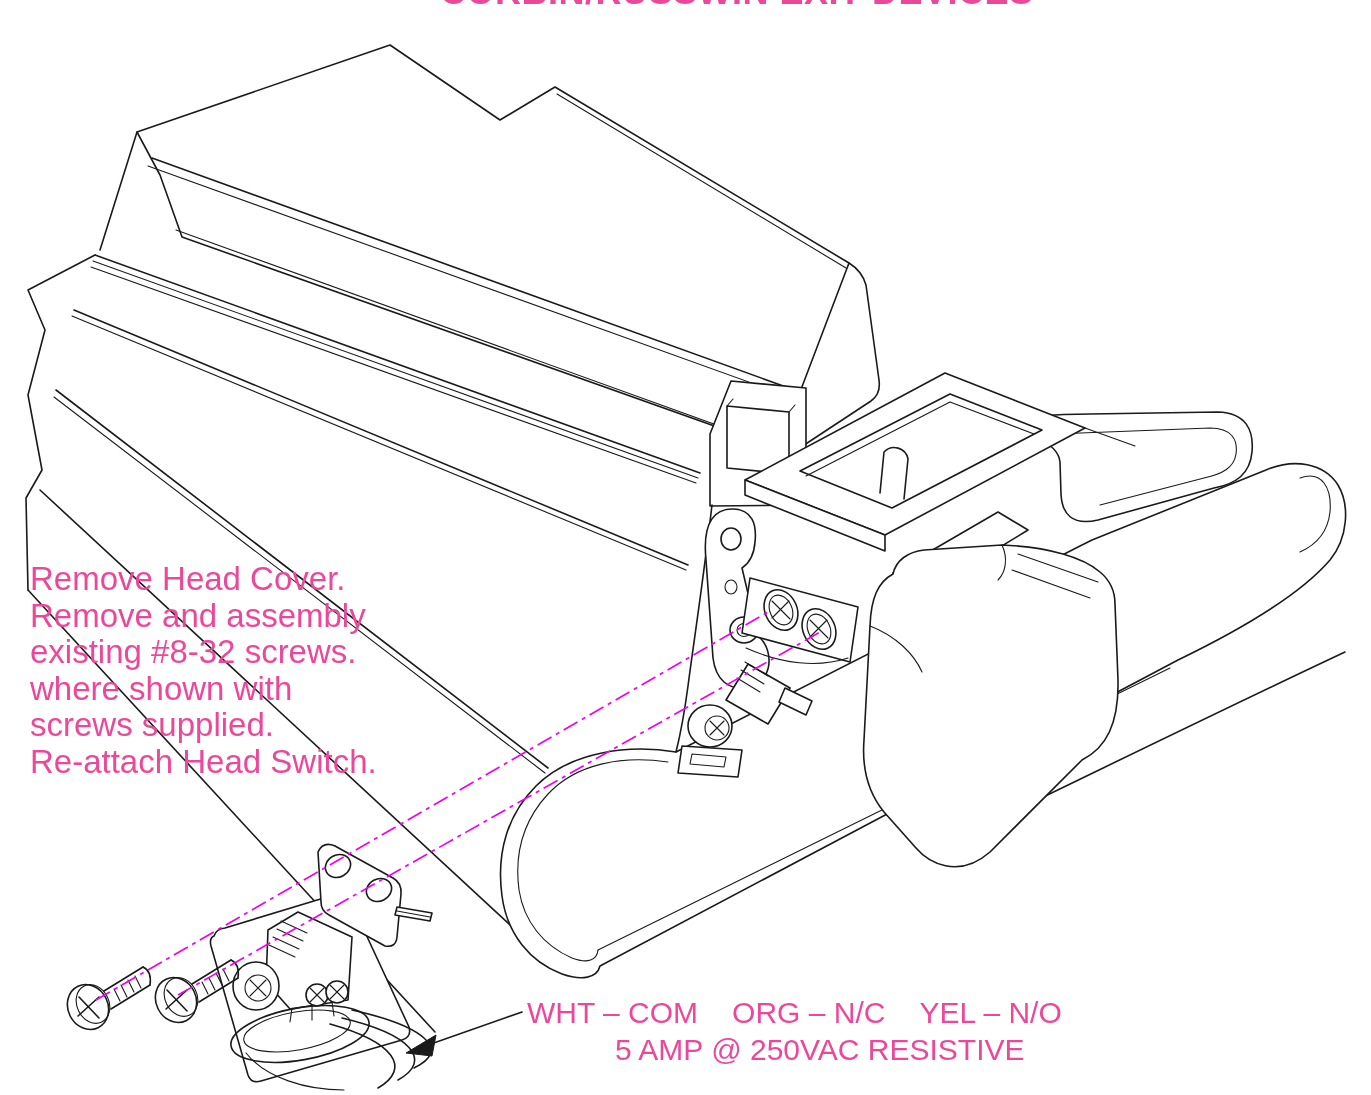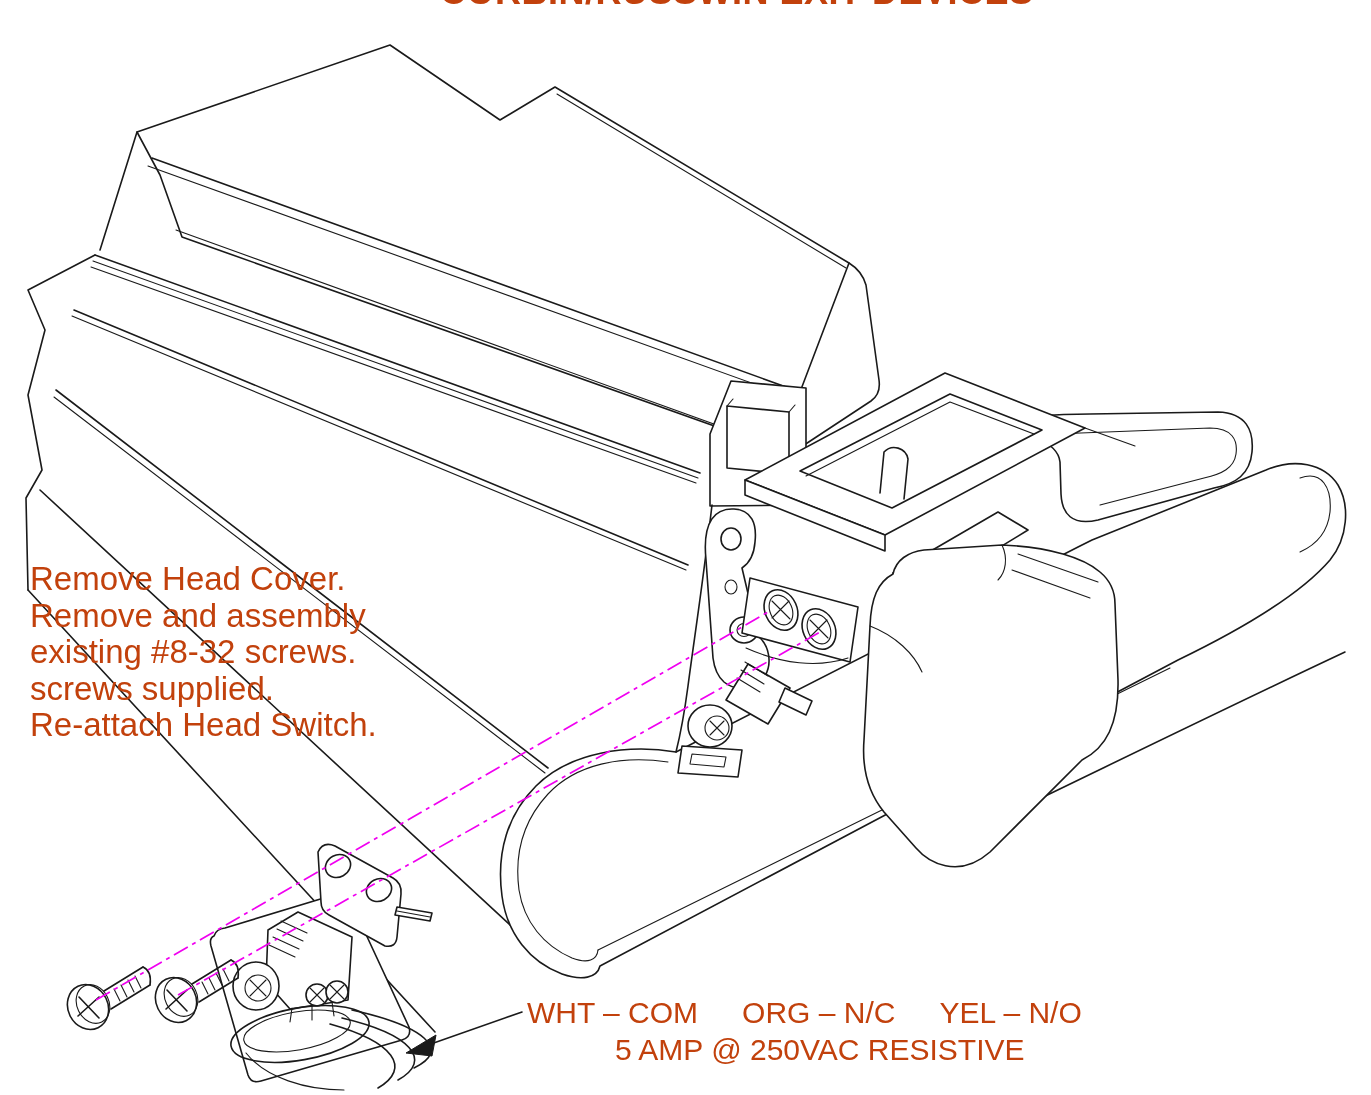--- a/index.html
+++ b/index.html
@@ -1,24 +1,24 @@
 <!DOCTYPE html>
 <html><head>
 <meta charset="utf-8">
 <style>
   html,body{margin:0;padding:0;background:#fff;}
   .stage{position:relative;width:1371px;height:1095px;background:#fff;overflow:hidden;
-         font-family:"Liberation Sans", sans-serif;color:#c2410c;}
+         font-family:"Liberation Sans", sans-serif;color:#ec4899;}
   .stage svg{position:absolute;left:0;top:0;}
   .page-title{position:absolute;left:440px;top:-29px;font-size:36px;font-weight:bold;
               letter-spacing:.5px;white-space:nowrap;}
   .instructions{position:absolute;left:30px;top:561px;font-size:33px;line-height:36.5px;
                 white-space:nowrap;}
   .wire-labels{position:absolute;left:527px;top:996px;font-size:30px;white-space:nowrap;
-               display:flex;gap:44px;}
+               display:flex;gap:34px;}
   .rating{position:absolute;left:615px;top:1033px;width:380px;text-align:center;
           font-size:30px;white-space:nowrap;}
   .ln{stroke:#1a1a1a;stroke-width:1.6;fill:none;stroke-linejoin:round;stroke-linecap:round;}
   .fw{stroke:#1a1a1a;stroke-width:1.6;fill:#ffffff;stroke-linejoin:round;}
   .thin{stroke-width:1.1;}
 </style>
 </head>
 <body>
 
 <div class="stage">
@@ -188,20 +188,21 @@
       <polygon points="406,1053 436,1035 432,1056" fill="#1a1a1a" stroke="#1a1a1a"></polygon>
     </g>
   </svg>
 
   <div class="page-title">CORBIN/RUSSWIN EXIT DEVICES</div>
 
   <div class="instructions">
     <div>Remove Head Cover.</div>
     <div>Remove and assembly</div>
     <div>existing #8-32 screws.</div>
+    <div>where shown with</div>
     <div>screws supplied.</div>
     <div>Re-attach Head Switch.</div>
   </div>
 
   <div class="wire-labels">
     <span>WHT – COM</span>
     <span>ORG – N/C</span>
     <span>YEL – N/O</span>
   </div>
 

